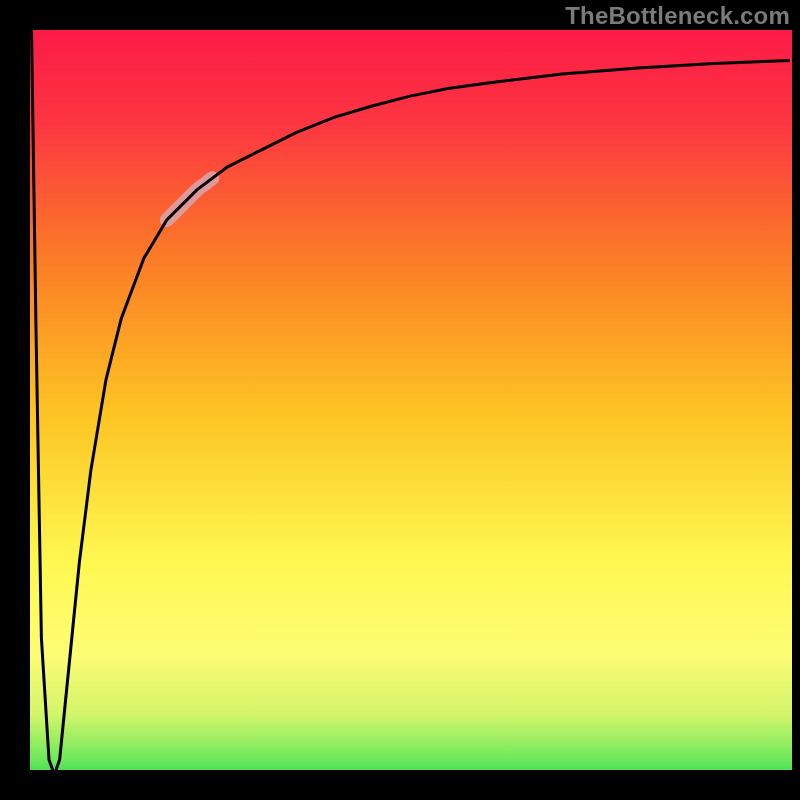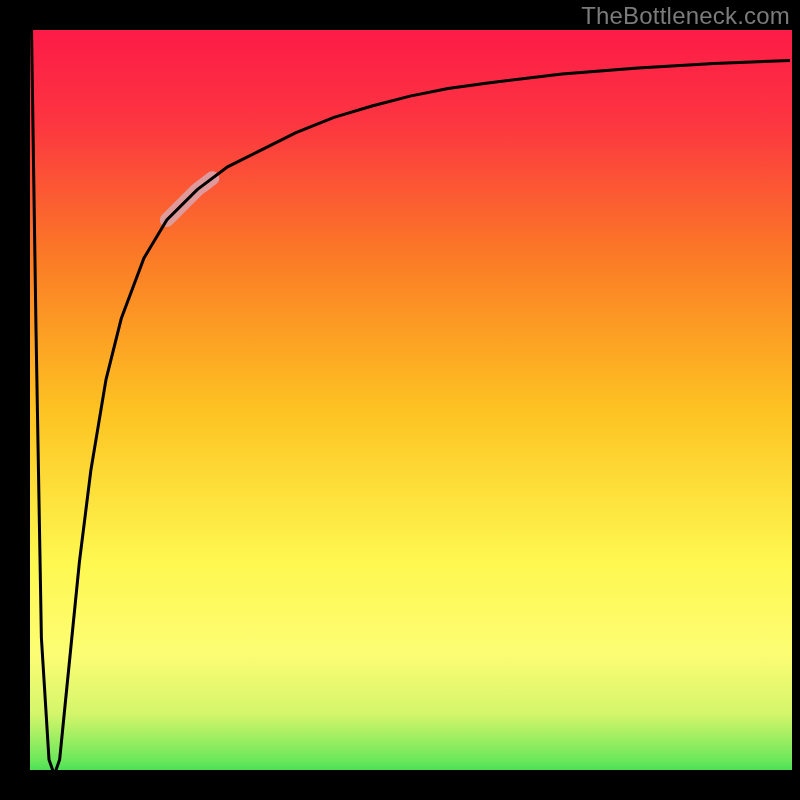--- a/index.html
+++ b/index.html
@@ -13,21 +13,21 @@
   .stage {
     position: relative;
     width: 800px;
     height: 800px;
   }
   .watermark {
     position: absolute;
     top: 2px;
     right: 10px;
     font-size: 24px;
-    font-weight: 400;
+    font-weight: 700;
     color: #7b7b7b;
     letter-spacing: 0.2px;
     user-select: none;
   }
   svg.plot {
     position: absolute;
     left: 0;
     top: 0;
     width: 800px;
     height: 800px;

